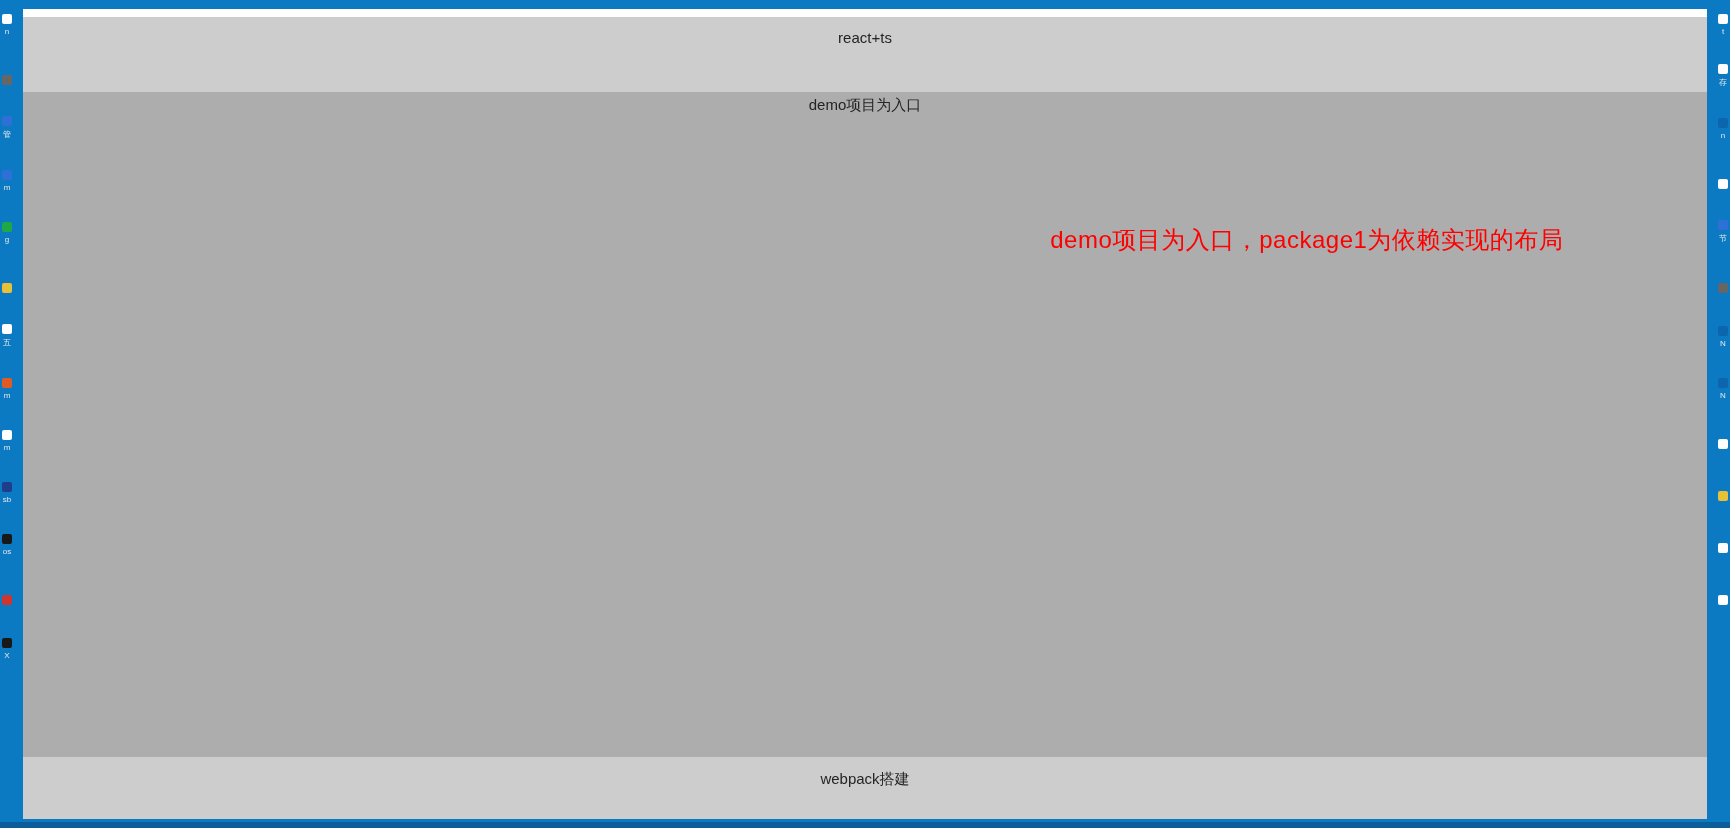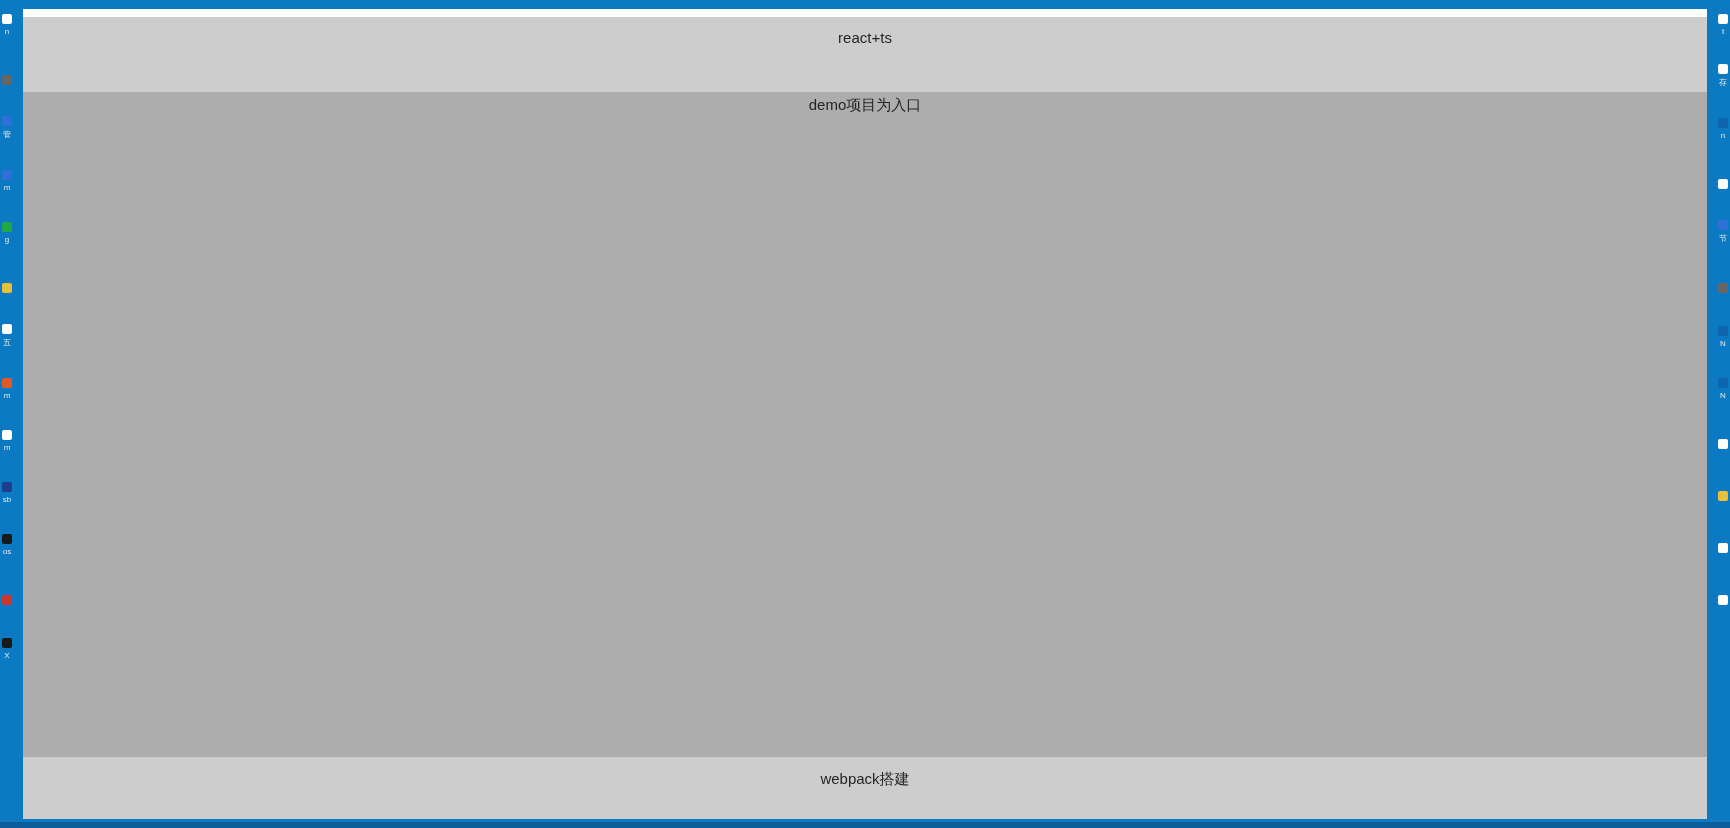--- a/index.html
+++ b/index.html
@@ -182,20 +182,21 @@
     </div>
 
   <div class="window">
     <div class="title-head"></div>
 
     <div class="band band-header">react+ts</div>
 
     <div class="band band-middle">
       <span>demo项目为入口</span>
 
+      <div class="annotation">demo项目为入口，package1为依赖实现的布局</div>
     </div>
 
     <div class="band band-footer">webpack搭建</div>
   </div>
 
   <div class="icon-strip" id="right-strip">
       <div class="dicon">
         <div class="sq c-white"></div>
         <div>t</div>
       </div>

